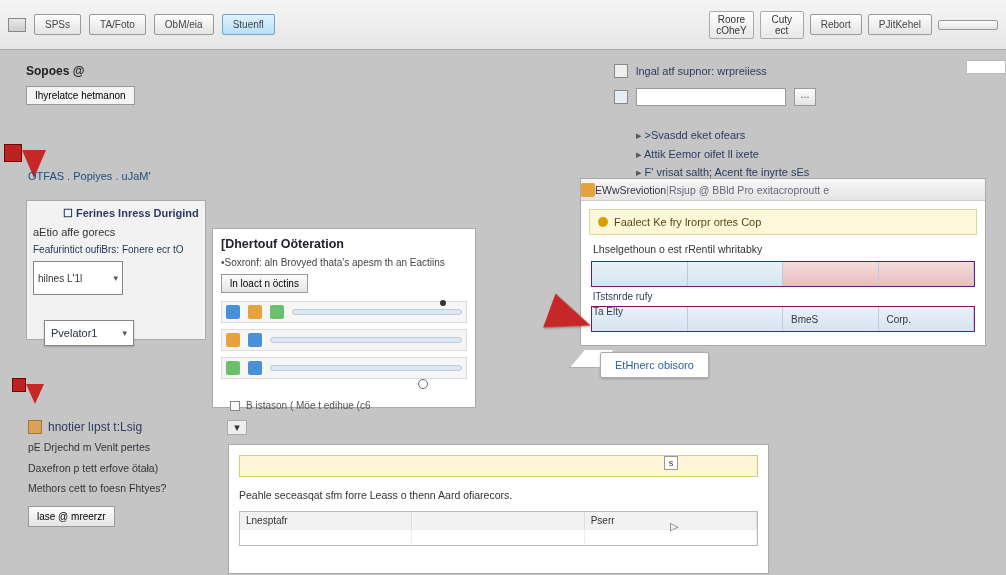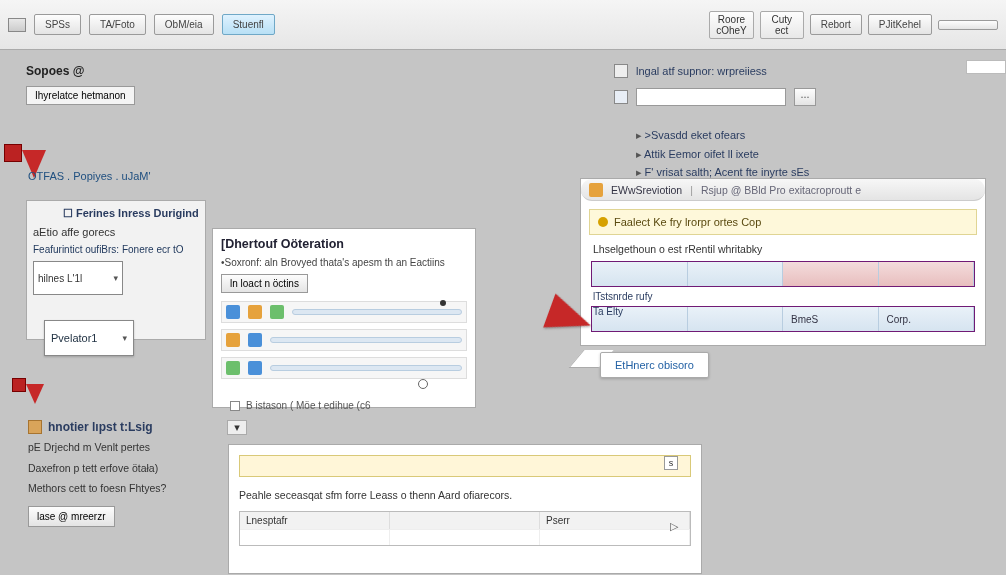--- a/index.html
+++ b/index.html
@@ -66,32 +66,32 @@
   }
   .panel1 .title { font-weight:bold; color:#2a3c60; margin-bottom:6px;padding-left:30px;}
   .panel1 .sub { color:#333; margin:4px 0;}
   .panel1 .line2 { color:#223a5e; font-size:10px; margin-top:6px;}
   .small-combo {
     margin-top:6px; height:20px; border:1px solid #888; background:#fff; display:flex; align-items:center;
     justify-content:space-between; padding:16px 4px; font-size:10px; width:90px;
   }
   .small-combo .arrow { font-size:9px; color:#555;}
   .float-combo {
-    position:absolute; top:320px; left:44px; width:90px; height:36px;
+    position:absolute; top:320px; left:44px; width:90px; height:26px;
     border:1px solid #888; background:#fff; display:flex; align-items:center; justify-content:space-between;
     padding:0 6px; font-size:11px; color:#234; box-shadow:0 1px 2px rgba(0,0,0,.2);
   }
 
   .red-marker2 { position:absolute; top:378px; left:12px; width:14px; height:14px; background:#b22; border:1px solid #700;}
   .red-arrow-down2 { position:absolute; top:384px; left:26px; width:0;height:0;border-left:9px solid transparent;border-right:9px solid transparent;border-top:20px solid #c62828;}
 
   .panel2 {
     position:absolute; top:420px; left:28px; width:198px;
   }
-  .panel2 .hdr { display:flex; align-items:center; gap:6px; font-weight:bold; color:#2a3c60; font-size:12px;}
+  .panel2 .hdr { display:flex; align-items:center; gap:6px; font-weight:normal; color:#2a3c60; font-size:12px;}
   .panel2 .hdr .pic { width:14px;height:14px;background:#d9a45a;border:1px solid #a77430;}
   .panel2 p { margin-top:6px; font-size:10.5px; color:#333; line-height:1.4;}
   .panel2 .btn { margin-top:10px; display:inline-block; padding:4px 8px; border:1px solid #999; background:linear-gradient(#fdfdfd,#e4e4e4); font-size:10px;}
 
   
   .mid-panel {
     position:absolute; top:228px; left:212px; width:264px; height:180px;
     background:#fff; border:1px solid #aaa; padding:8px;
   }
   .mid-panel .title { font-weight:bold; color:#223; margin-bottom:6px; font-size:12.5px;}
@@ -103,21 +103,21 @@
   .icon-row .ic.o { background:#e6a23c;}
   .icon-row .ic.g { background:#6cbf6c;}
   .icon-row .bar { flex:1; height:6px; background:#dce7f2; border:1px solid #b8cde0; border-radius:3px;}
   .dot { position:absolute; top:300px; left:440px; width:6px;height:6px;background:#333;border-radius:50%;}
   .radio-dot { position:absolute; top:379px; left:418px; width:10px;height:10px;border:1px solid #666;border-radius:50%;background:#fff;}
   .mid-footer { position:absolute; top:400px; left:230px; font-size:10px; color:#555; display:flex; gap:6px; align-items:center;}
   .mid-footer .sq { width:10px;height:10px;border:1px solid #888;background:#fff;}
   .tabs-close { width:20px; background:#eee; border:1px solid #aaa; margin-left:-1px; display:flex;align-items:center;justify-content:center;}
 
   .bottom-panel {
-    position:absolute; top:444px; left:228px; width:474px; height:130px;
+    position:absolute; top:444px; left:228px; width:541px; height:130px;
     background:#fff; border:1px solid #aaa; padding:10px;
   }
   .bottom-panel .field {
     background:#fff6d8; border:1px solid #d9c978; height:22px; margin-bottom:12px;
   }
   .bottom-panel .desc { font-size:10.5px; color:#333; margin-bottom:10px;}
   .bottom-panel .table { border:1px solid #bbb; }
   .bottom-panel .table .hrow { display:flex; }
   .bottom-panel .table .cell { flex:1; padding:3px 6px; font-size:10px; border-right:1px solid #ddd; background:#f2f2f2;}
   .bottom-panel .table .row { display:flex; }
@@ -138,21 +138,21 @@
   .right-list { position:absolute; top:126px; left:636px; font-size:11px; color:#2a3c60; line-height:1.7;}
   .right-list .item::before { content:"▸ "; color:#555;}
 
   
   .right-panel {
     position:absolute; top:178px; left:580px; width:406px; height:168px;
     background:#fff; border:1px solid #aaa;
   }
   .right-panel .bar {
     height:22px; background:linear-gradient(#f7f7f7,#e4e4e4); border-bottom:1px solid #ccc;
-    display:flex; align-items:center; padding:0 8px; gap:8px; font-size:10.5px; color:#334;border-radius:11px;
+    display:flex; align-items:center; padding:0 0; font-size:10.5px; color:#334;
   }
   .right-panel .bar .ic { width:14px;height:14px;background:#e6a23c;border-radius:2px;}
   .right-panel .yellow {
     margin:8px; background:#fef8da; border:1px solid #e0d594; padding:6px 8px; font-size:11px; color:#5a4a10;
     display:flex; align-items:center; gap:6px;
   }
   .right-panel .yellow .dot { position:static; width:10px;height:10px;background:#d6a100;border-radius:50%;}
   .right-panel .sub { margin:0 12px 6px; font-size:10.5px; color:#333;}
   .grid {
     margin:4px 10px 0; border:1px solid #701a75;

